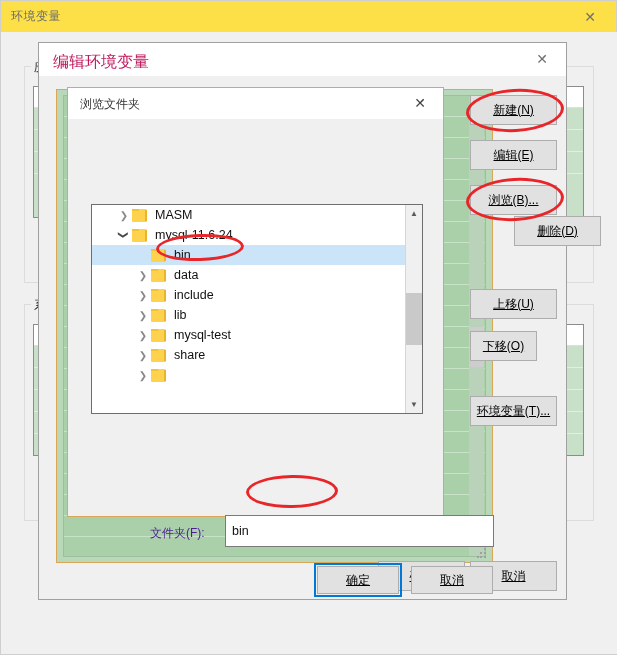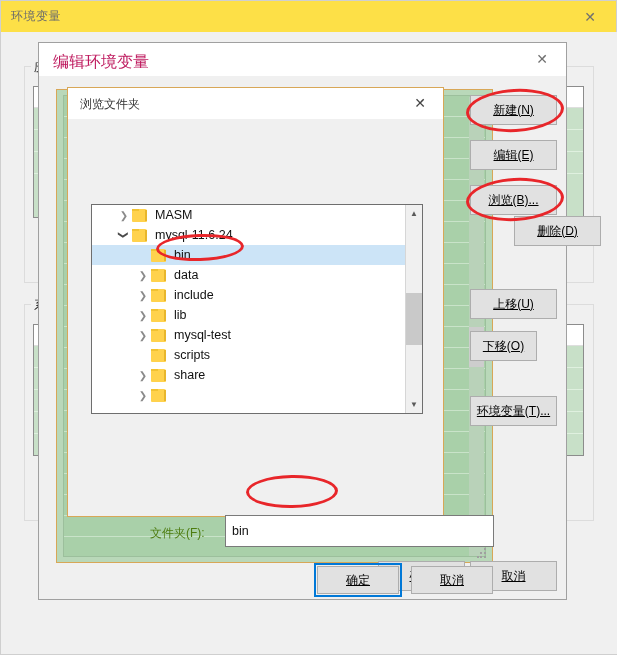--- a/index.html
+++ b/index.html
@@ -113,21 +113,21 @@
     position:relative;width:17px;height:13px;flex:0 0 17px;margin-right:6px;
   }
   .folder .f-back{position:absolute;left:0;top:0;width:15px;height:13px;background:#ffd24d;border-radius:1px 2px 1px 1px;}
   .folder .f-tab{position:absolute;left:0;top:0;width:7px;height:2px;background:#f1c232;}
   .folder .f-edge{position:absolute;right:2px;top:1px;width:2px;height:11px;background:#e8b62c;}
   .tlabel{font-size:12.5px;color:#111;white-space:nowrap;}
   #tree-sb{position:absolute;right:0;top:0;width:16px;height:208px;background:#f0f0f0;border-left:1px solid #d6d6d6;}
   .sb-arrow{width:16px;height:17px;display:flex;align-items:center;justify-content:center;color:#5a5a5a;font-size:8px;}
   #tree-thumb{position:absolute;left:0;top:88px;width:16px;height:52px;background:#c9c9c9;}
 
-  #folder-label{position:absolute;left:82px;top:437px;font-size:12px;color:#4d7c0f;}
+  #folder-label{position:absolute;left:82px;top:437px;font-size:12px;color:#4c1d95;}
   #folder-input{
     position:absolute;left:157px;top:427px;width:269px;height:32px;
     background:#ffffff;border:1px solid #7a7a7a;box-sizing:border-box;
     font-family:"Liberation Sans","DejaVu Sans",sans-serif;font-size:12.5px;color:#111;
     padding:0 6px;outline:none;
   }
   #newfolder-btn{position:absolute;left:93px;top:478px;width:118px;height:28px;}
   #browse-ok{position:absolute;left:249px;top:478px;width:82px;height:28px;}
   #browse-cancel{position:absolute;left:343px;top:478px;width:82px;height:28px;}
   #browse-ok-focus{
@@ -315,29 +315,20 @@
         <div class="tnode" style="padding-left: 43px;">
           <span class="chev" style="font-size: 10px;">❯</span>
           <span class="folder">
             <span class="f-back"></span>
             <span class="f-tab"></span>
             <span class="f-edge"></span>
           </span>
           <span class="tlabel">mysql-test</span>
         </div>
         <div class="tnode" style="padding-left: 43px;">
-          <span class="chev"></span>
-          <span class="folder">
-            <span class="f-back"></span>
-            <span class="f-tab"></span>
-            <span class="f-edge"></span>
-          </span>
-          <span class="tlabel">scripts</span>
-        </div>
-        <div class="tnode" style="padding-left: 43px;">
           <span class="chev" style="font-size: 10px;">❯</span>
           <span class="folder">
             <span class="f-back"></span>
             <span class="f-tab"></span>
             <span class="f-edge"></span>
           </span>
           <span class="tlabel">share</span>
         </div>
         <div class="tnode" style="padding-left: 43px;">
           <span class="chev" style="font-size: 10px;">❯</span>

